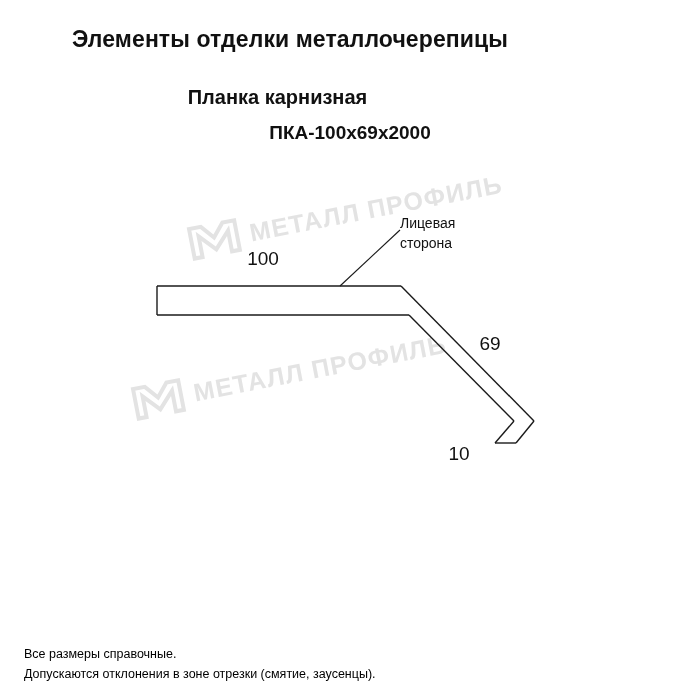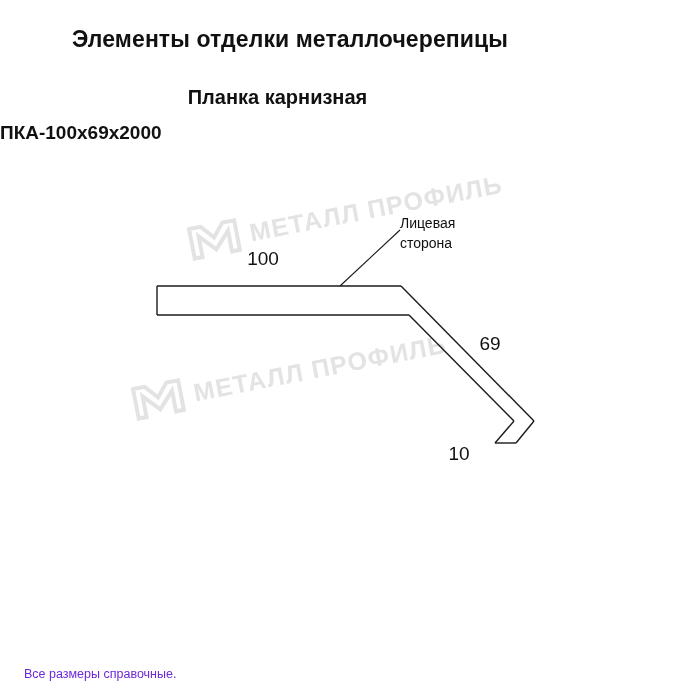--- a/index.html
+++ b/index.html
@@ -40,20 +40,21 @@
     text-align: center;
     font-size: 20px;
     font-weight: bold;
     color: #111111;
   }
   .product-code {
     position: absolute;
     top: 122px;
     left: 0;
     width: 700px;
+    text-align: center;
     font-size: 19px;
     font-weight: bold;
     color: #111111;
   }
   
   .drawing {
     position: absolute;
     top: 170px;
     left: 0;
     width: 564px;
@@ -82,21 +83,21 @@
     color: #e3e3e3;
     white-space: nowrap;
   }
   
   .footnotes {
     position: absolute;
     left: 24px;
     bottom: 16px;
     font-size: 12.5px;
     line-height: 1.6;
-    color: #6d28d9;
+    color: #000000;
   }
   .footnotes div { white-space: nowrap; }
   
   .dim-text {
     font-family: "Liberation Sans", sans-serif;
     font-size: 19px;
     fill: #111111;
   }
   .face-text {
     font-family: "Liberation Sans", sans-serif;
@@ -161,15 +162,16 @@
 
       <text class="dim-text" x="490" y="180" text-anchor="middle" transform="rotate(0 490 180)">69</text>
 
       <text class="dim-text" x="459" y="290" text-anchor="middle">10</text>
 
     </svg>
   </div>
 
   <div class="footnotes">
     <div>Все размеры справочные.</div>
+    <div>Допускаются отклонения в зоне отрезки (смятие, заусенцы).</div>
   </div>
 
 </div>
 
 </body></html>

